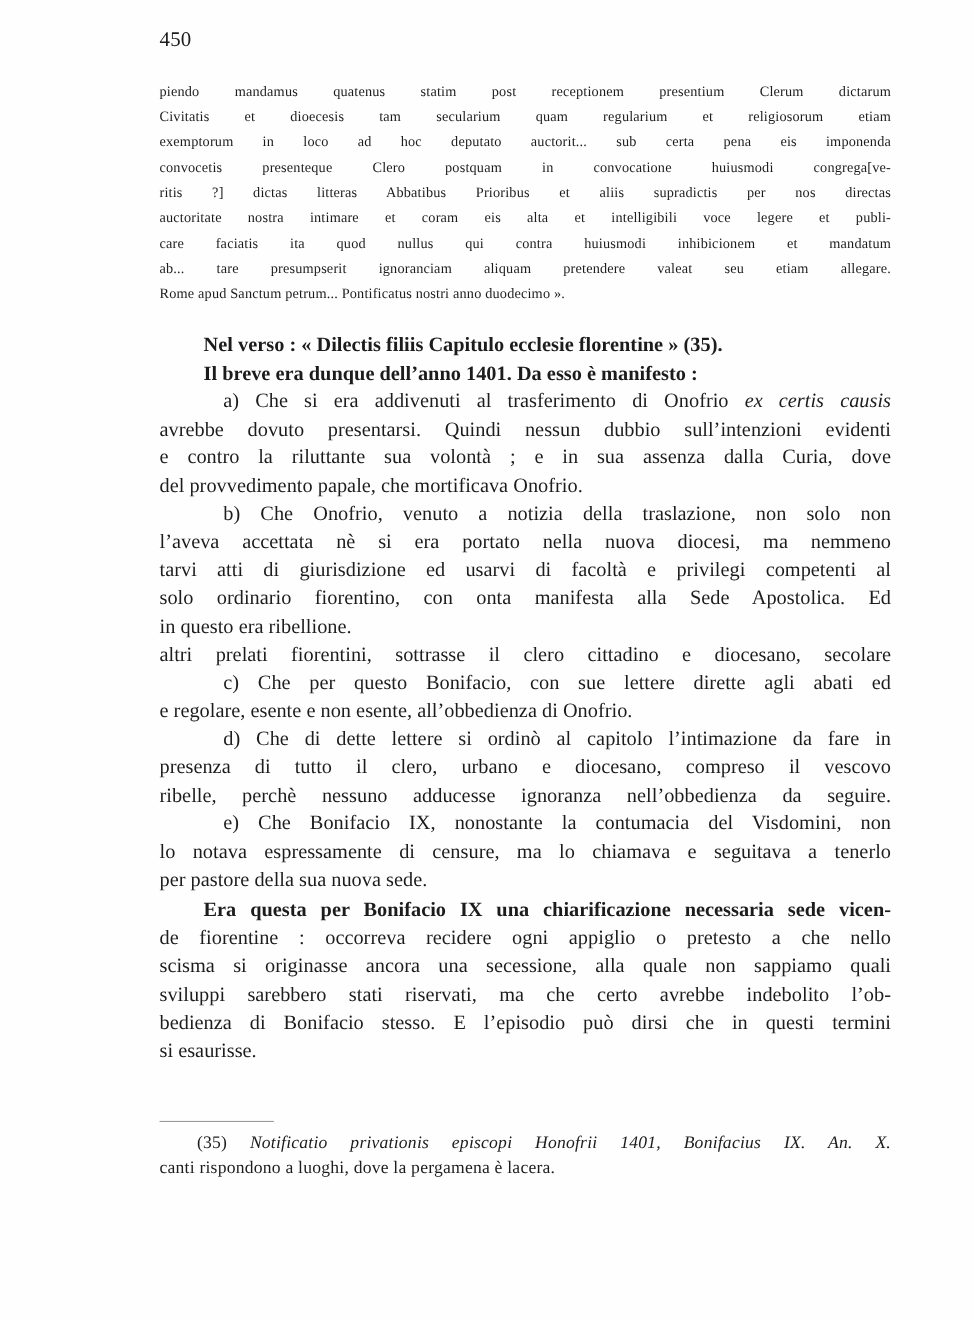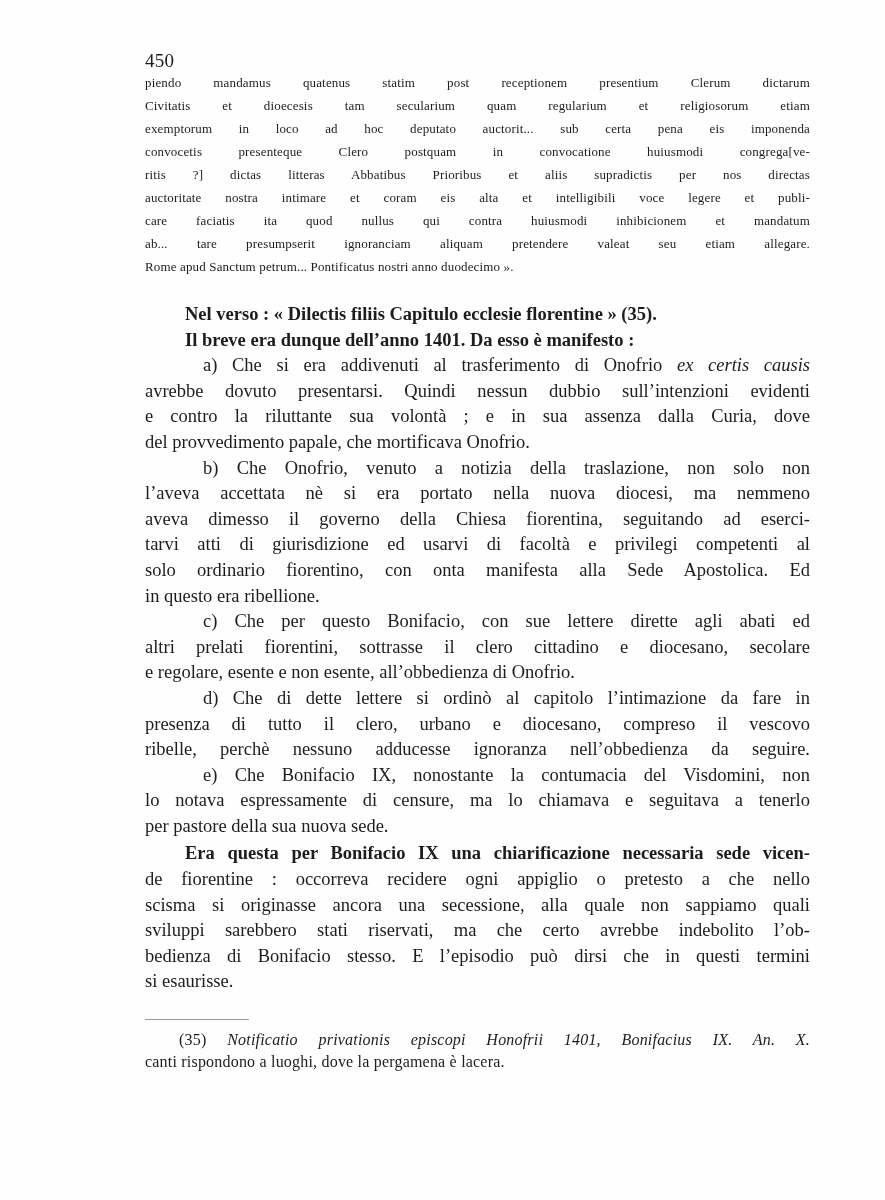--- a/index.html
+++ b/index.html
@@ -20,21 +20,20 @@
     left: 145px;
     top: 0;
     width: 665px;
   }
   .running-head {
     position: absolute;
     top: 26px;
     left: 0;
     width: 665px;
     height: 26px;
-    margin-top: 24px;
   }
   .page-number {
     position: absolute;
     left: 0;
     top: 0;
     font-size: 19px;
     letter-spacing: 0.2px;
   }
   .journal-title {
     position: absolute;
@@ -140,29 +139,28 @@
     <div>
       <span class="line ind2"><span>a) Che si era addivenuti al trasferimento di Onofrio </span><em>ex certis causis</em></span>
       <span class="line">avrebbe dovuto presentarsi. Quindi nessun dubbio sull’intenzioni evidenti</span>
       <span class="line">e contro la riluttante sua volontà ; e in sua assenza dalla Curia, dove</span>
       <span class="line last">del provvedimento papale, che mortificava Onofrio.</span>
     </div>
 
     <div>
       <span class="line ind2">b) Che Onofrio, venuto a notizia della traslazione, non solo non</span>
       <span class="line">l’aveva accettata nè si era portato nella nuova diocesi, ma nemmeno</span>
-      <span class="line">aveva dimesso il governo della Chiesa fiorentina, seguitando ad eserci-</span>
       <span class="line">tarvi atti di giurisdizione ed usarvi di facoltà e privilegi competenti al</span>
       <span class="line">solo ordinario fiorentino, con onta manifesta alla Sede Apostolica. Ed</span>
       <span class="line last">in questo era ribellione.</span>
     </div>
 
     <div>
+      <span class="line">altri prelati fiorentini, sottrasse il clero cittadino e diocesano, secolare</span>
       <span class="line ind2">c) Che per questo Bonifacio, con sue lettere dirette agli abati ed</span>
-      <span class="line">altri prelati fiorentini, sottrasse il clero cittadino e diocesano, secolare</span>
       <span class="line last">e regolare, esente e non esente, all’obbedienza di Onofrio.</span>
     </div>
 
     <div>
       <span class="line ind2">d) Che di dette lettere si ordinò al capitolo l’intimazione da fare in</span>
       <span class="line">presenza di tutto il clero, urbano e diocesano, compreso il vescovo</span>
       <span class="line">ribelle, perchè nessuno adducesse ignoranza nell’obbedienza da seguire.</span>
     </div>
 
     <div>

